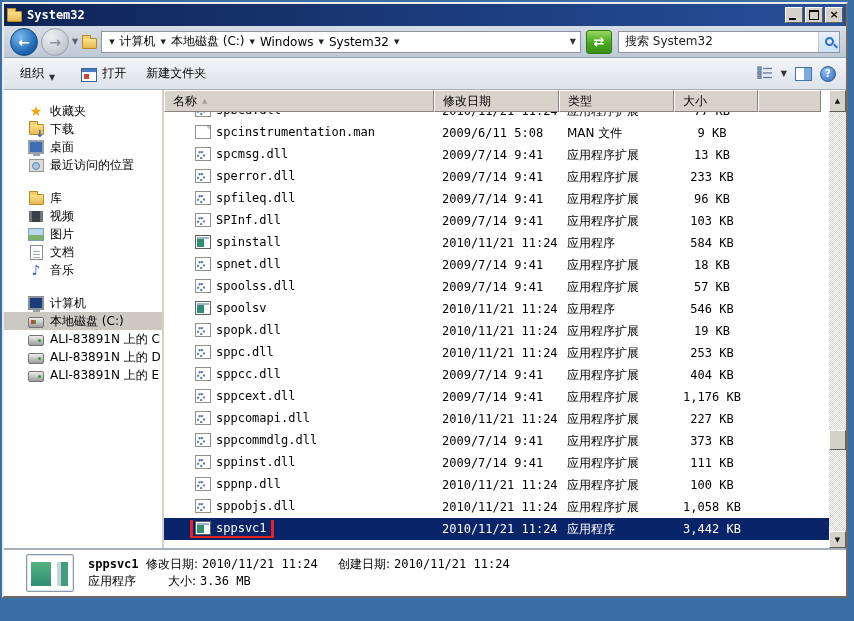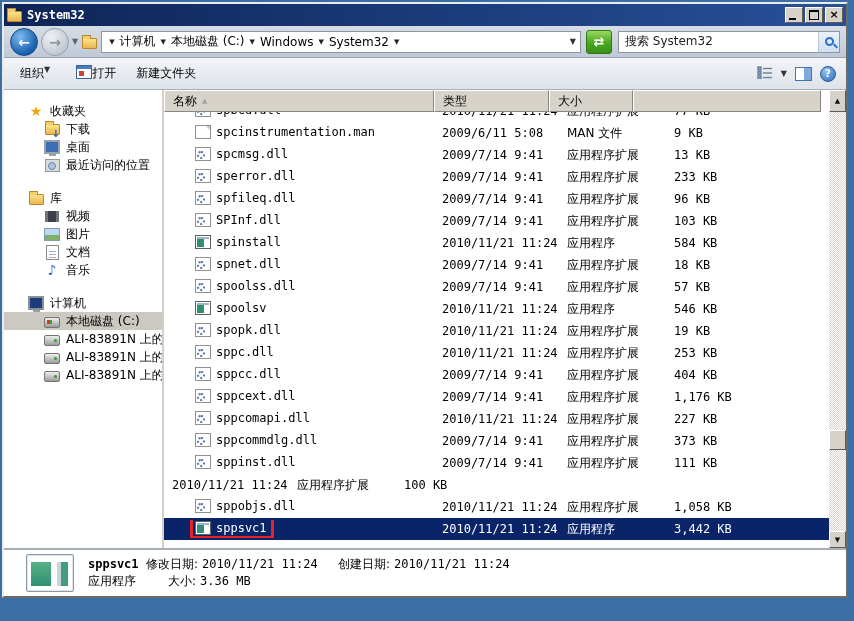--- a/index.html
+++ b/index.html
@@ -50,41 +50,41 @@
              padding:0 0 0 6px;color:#222;background:transparent}
   .magbtn{width:20px;height:20px;background:linear-gradient(#eaf1f9,#cfe0f2);display:flex;align-items:center;
           justify-content:center;border-left:1px solid #b9c6d4}
   .mag{width:9px;height:9px;border:2px solid #2a6fc9;border-radius:50%;position:relative;box-sizing:border-box}
   .mag::after{content:"";position:absolute;left:6px;top:6px;width:5px;height:2px;background:#2a6fc9;transform:rotate(45deg)}
 
   
   .toolbar{position:absolute;left:0;top:54px;width:842px;height:32px;box-sizing:border-box;
            background:linear-gradient(#f2f4f7,#dde3ea);border-bottom:1px solid #a8aeb6;
            display:flex;align-items:center;padding:0 10px}
-  .tbtn{display:flex;align-items:flex-start;padding:3px 6px;border-radius:2px;cursor:default}
+  .tbtn{display:flex;align-items:flex-end;gap:5px;padding:3px 6px;border-radius:2px;cursor:default}
   .tchev{font-size:8px;color:#333}
   .open-icon{width:16px;height:14px;background:#fff;border:1px solid #35639c;position:relative;box-sizing:border-box}
   .open-icon::before{content:"";position:absolute;left:0;top:0;right:0;height:3px;background:#4a7ac0}
   .open-icon::after{content:"";position:absolute;left:2px;bottom:2px;width:5px;height:5px;background:#cc4433}
   .tb-right{margin-left:auto;display:flex;align-items:center;gap:8px}
   .views-icon{display:inline-block}
   .preview-icon{width:17px;height:14px;background:#fff;border:1px solid #4273ad;position:relative;box-sizing:border-box}
   .preview-icon::after{content:"";position:absolute;right:0;top:0;bottom:0;width:7px;background:#7fa8dc}
   .help-icon{width:16px;height:16px;border-radius:50%;background:radial-gradient(circle at 35% 30%,#8fc0f0,#2e6cb8);
              color:#fff;font-weight:bold;font-size:10px;display:flex;align-items:center;justify-content:center;
              border:1px solid #2a5a94;box-sizing:border-box}
 
   
   .content{position:absolute;left:0;top:86px;width:842px;height:458px;display:flex;background:#fff}
   .sidebar{width:160px;flex:0 0 160px;background:#fff;border-right:2px solid #d4d0c8;
            padding-top:12px;box-sizing:border-box;overflow:hidden}
   .sec{margin-bottom:15px}
   .sec-h,.sitem{display:flex;align-items:center;height:18px;gap:6px;white-space:nowrap}
   .sec-h{padding-left:24px}
-  .sitem{padding-left:40px}
+  .sitem{padding-left:24px}
   .sitem.sel{background:#ccc9c3}
   .sic{width:16px;height:16px;flex:0 0 16px;display:flex;align-items:center;justify-content:center;position:relative}
 
   
   .ic-star{color:#f2a50c;font-size:14px;line-height:14px}
   .ic-dl{position:relative}
   .ic-dl .folder{margin-top:0}
   .ic-dl::after{content:"↓";position:absolute;right:0;bottom:-2px;color:#1b5fd0;font-size:10px;font-weight:bold}
   .mon{width:13px;height:10px;border:2px solid #9aa0a8;background:#3d6fb4;position:relative;box-sizing:content-box}
   .mon::after{content:"";position:absolute;left:3px;bottom:-4px;width:7px;height:2px;background:#9aa0a8}
@@ -112,21 +112,21 @@
   .sortmark{font-size:7px;color:#a8a49d}
   .col0{width:270px}.col1{width:125px}.col2{width:115px}.col3{width:84px}.colx{flex:1}
   .rows{position:absolute;left:0;top:22px;right:0;bottom:0;overflow:hidden}
   .row{height:22px;display:flex;align-items:center;white-space:nowrap}
   .row.first{margin-top:-12px}
   .row.sel{background:#0a246a;color:#fff}
   .c{box-sizing:border-box;overflow:hidden}
   .c.name{width:270px;padding-left:29px}
   .c.date{width:125px;padding-left:8px}
   .c.type{width:115px;padding-left:8px}
-  .c.size{width:84px;text-align:left;padding-right:8px}
+  .c.size{width:84px;text-align:center;padding-right:8px}
   .namewrap{display:inline-flex;align-items:center;gap:5px;padding:1px 4px 1px 2px}
   .redbox{box-shadow:0 0 0 3px #e62320}
   .fname,.c.date,.c.size{font-family:"DejaVu Sans Mono","Liberation Mono",monospace}
 
   
   .fi{width:16px;height:14px;position:relative;flex:0 0 16px;box-sizing:border-box}
   .fi-dll{background:#fff;border:1px solid #90908c}
   .fi-dll::after{content:"";position:absolute;left:1px;bottom:1px;width:8px;height:8px;
                  border:2px dotted #5b79a8;border-radius:50%;box-sizing:border-box}
   .fi-man{background:#fff;border:1px solid #90908c}
@@ -345,20 +345,23 @@
           </div>
         </div>
       </div>
 
     <div class="filelist">
       <div class="lheader" id="lheader">
           <div class="hcell col0">
             <span>名称</span>
             <span class="sortmark">▲</span>
           </div>
+          <div class="hcell col1">
+            <span>修改日期</span>
+          </div>
           <div class="hcell col2">
             <span>类型</span>
           </div>
           <div class="hcell col3">
             <span>大小</span>
           </div>
           <div class="hcell colx"></div>
         </div>
       <div class="rows" id="rows">
           <div class="row first">
@@ -508,20 +511,24 @@
           <div class="row">
             <div class="c name"><span class="namewrap">
                 <span class="fi fi-dll"></span>
                 <span class="fname">sppinst.dll</span>
               </span></div>
             <div class="c date">2009/7/14 9:41</div>
             <div class="c type">应用程序扩展</div>
             <div class="c size">111 KB</div>
           </div>
           <div class="row">
+            <div class="c name"><span class="namewrap">
+                <span class="fi fi-dll"></span>
+                <span class="fname">sppnp.dll</span>
+              </span></div>
             <div class="c date">2010/11/21 11:24</div>
             <div class="c type">应用程序扩展</div>
             <div class="c size">100 KB</div>
           </div>
           <div class="row">
             <div class="c name"><span class="namewrap">
                 <span class="fi fi-dll"></span>
                 <span class="fname">sppobjs.dll</span>
               </span></div>
             <div class="c date">2010/11/21 11:24</div>

